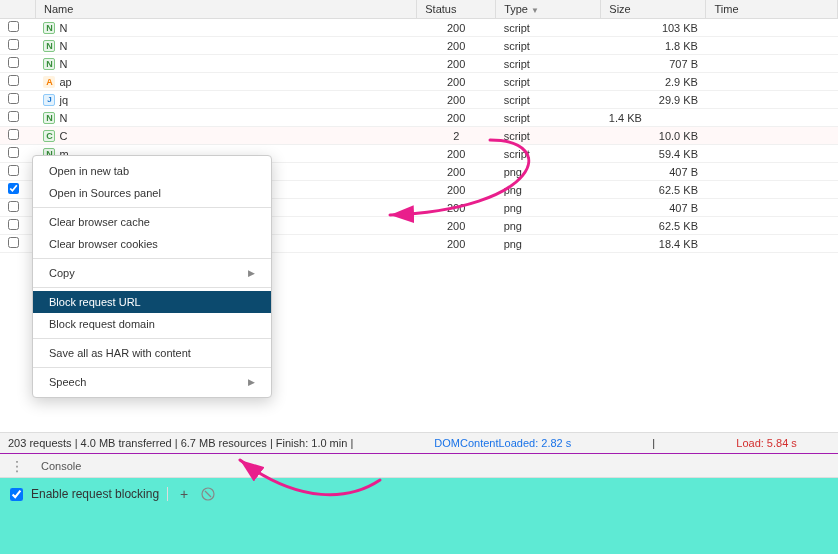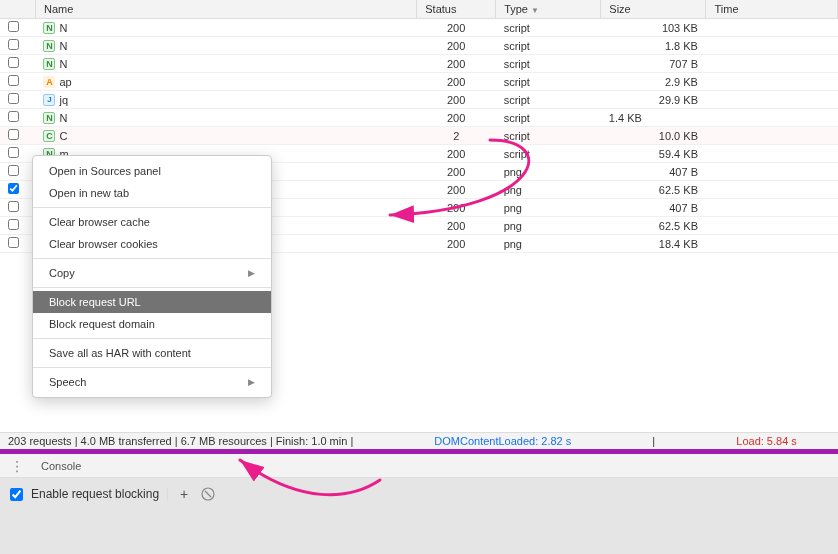--- a/index.html
+++ b/index.html
@@ -61,33 +61,33 @@
       padding: 4px 0;
     }
     .menu-item {
       padding: 5px 16px;
       cursor: pointer;
       color: #333;
       display: flex;
       align-items: center;
       justify-content: space-between;
     }
-    .menu-item.highlighted { background: #737373; color: #fff; }
+    .menu-item.highlighted { background: #0c4a6e; color: #fff; }
     .menu-separator { border: none; border-top: 1px solid #e0e0e0; margin: 3px 0; }
     .menu-arrow { font-size: 9px; color: #888; }
 
     
     .status-bar {
       position: absolute;
       bottom: 100px;
       left: 0; right: 0;
       height: 22px;
       background: #f3f3f3;
       border-top: 1px solid #ddd;
-      border-bottom: 5px solid #a21caf;
+      border-bottom: 1px solid #a21caf;
       display: flex;
       align-items: center;
       padding: 0 8px;
       font-size: 11px;
       color: #333;
       white-space: nowrap;
       gap: 39px;
     }
     .status-link { color: #1a73e8; text-decoration: none; }
     .status-red { color: #d32f2f; font-weight: 500; }
@@ -126,21 +126,21 @@
       margin-top: 48px;
     }
     .tab-close { color: #888; font-size: 10px; cursor: pointer; padding: 0 2px; }
 
     
     .bottom-panel {
       position: absolute;
       bottom: 0;
       left: 0; right: 0;
       height: 76px;
-      background: #e5e5e5;
+      background: #5eead4;
       border-top: none;
       display: flex;
       align-items: flex-start;
       padding: 8px 10px;
     }
     .enable-blocking {
       display: flex;
       align-items: center;
       gap: 8px;
       font-size: 12px;
@@ -464,22 +464,22 @@
           <circle cx="7" cy="7" r="6" fill="none" stroke="#888" stroke-width="1.2"></circle>
           <line x1="4" y1="4" x2="10" y2="10" stroke="#888" stroke-width="1.2"></line>
         </svg>
       </button>
     </div>
   </div>
 </div>
 
 <div class="context-menu-overlay">
   <div class="context-menu">
+    <div class="menu-item">Open in new tab</div>
     <div class="menu-item">Open in Sources panel</div>
-    <div class="menu-item">Open in new tab</div>
     <hr class="menu-separator">
     <div class="menu-item">Clear browser cache</div>
     <div class="menu-item">Clear browser cookies</div>
     <hr class="menu-separator">
     <div class="menu-item">
       <span>Copy</span>
       <span class="menu-arrow">▶</span>
     </div>
     <hr class="menu-separator">
     <div class="menu-item highlighted">Block request URL</div>

